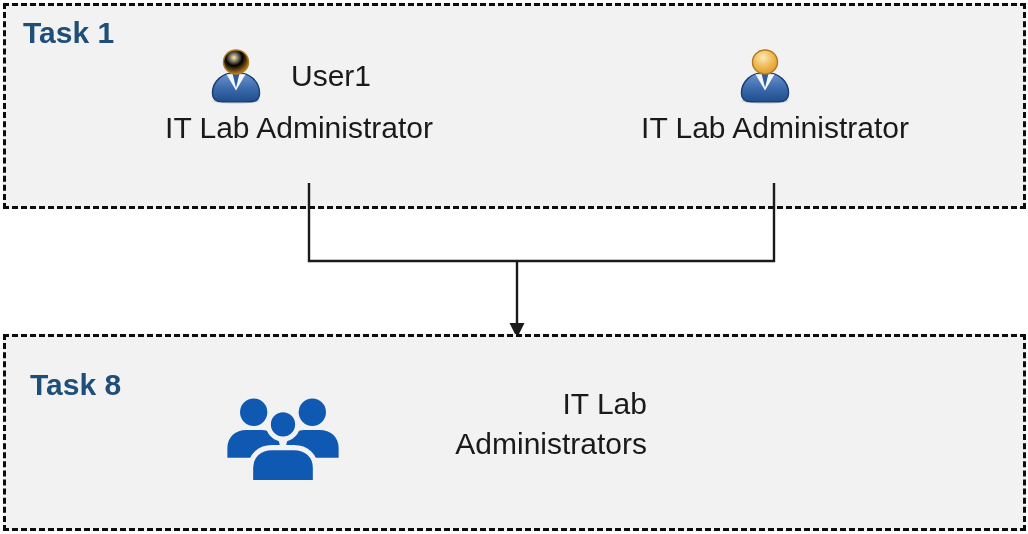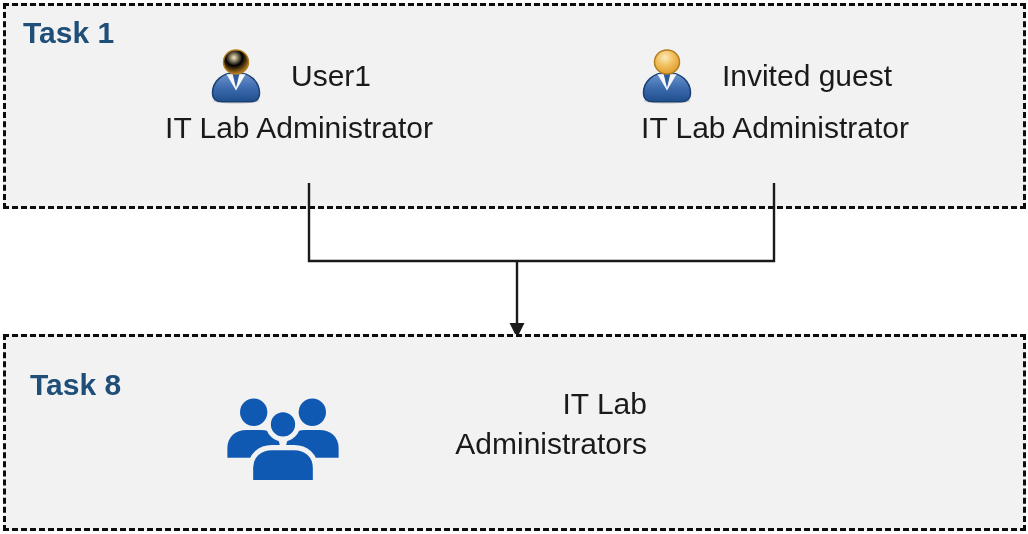--- a/index.html
+++ b/index.html
@@ -109,21 +109,20 @@
               <stop offset="100%" stop-color="#1F4E8C"></stop>
             </linearGradient>
           </defs>
           <ellipse cx="32" cy="58.5" rx="26" ry="3" fill="#000000" opacity="0.12"></ellipse>
           <path d="M32 27 C17 27 6 37 6 50 C6 56.5 10 59.5 17 59.5 L47 59.5 C54 59.5 58 56.5 58 50 C58 37 47 27 32 27 Z" fill="url(#bodyGrad2)" stroke="#1C3F74" stroke-width="1.6"></path>
           <polygon points="21.5,29 32,47 42.5,29" fill="#F4F6FA"></polygon>
           <polygon points="28,27.6 32,44 36,27.6" fill="#2C5B9E"></polygon>
           <ellipse cx="32" cy="15.5" rx="13.8" ry="13.2" fill="url(#headGrad2)" stroke="#B27B1E" stroke-width="1.6"></ellipse>
         </svg>
       </span>
-      <span class="user-name">Invited guest</span>
     </div>
     <div class="user-role">IT Lab Administrator</div>
   </div>
 
   
   <svg class="connector" viewBox="0 0 1028 534">
     <path d="M309 183 L309 261 L774 261 L774 183" fill="none" stroke="#1A1A1A" stroke-width="2.4"></path>
     <path d="M517 261 L517 326" fill="none" stroke="#1A1A1A" stroke-width="2.4"></path>
     <polygon points="509.5,323 524.5,323 517,338" fill="#1A1A1A"></polygon>
   </svg>

